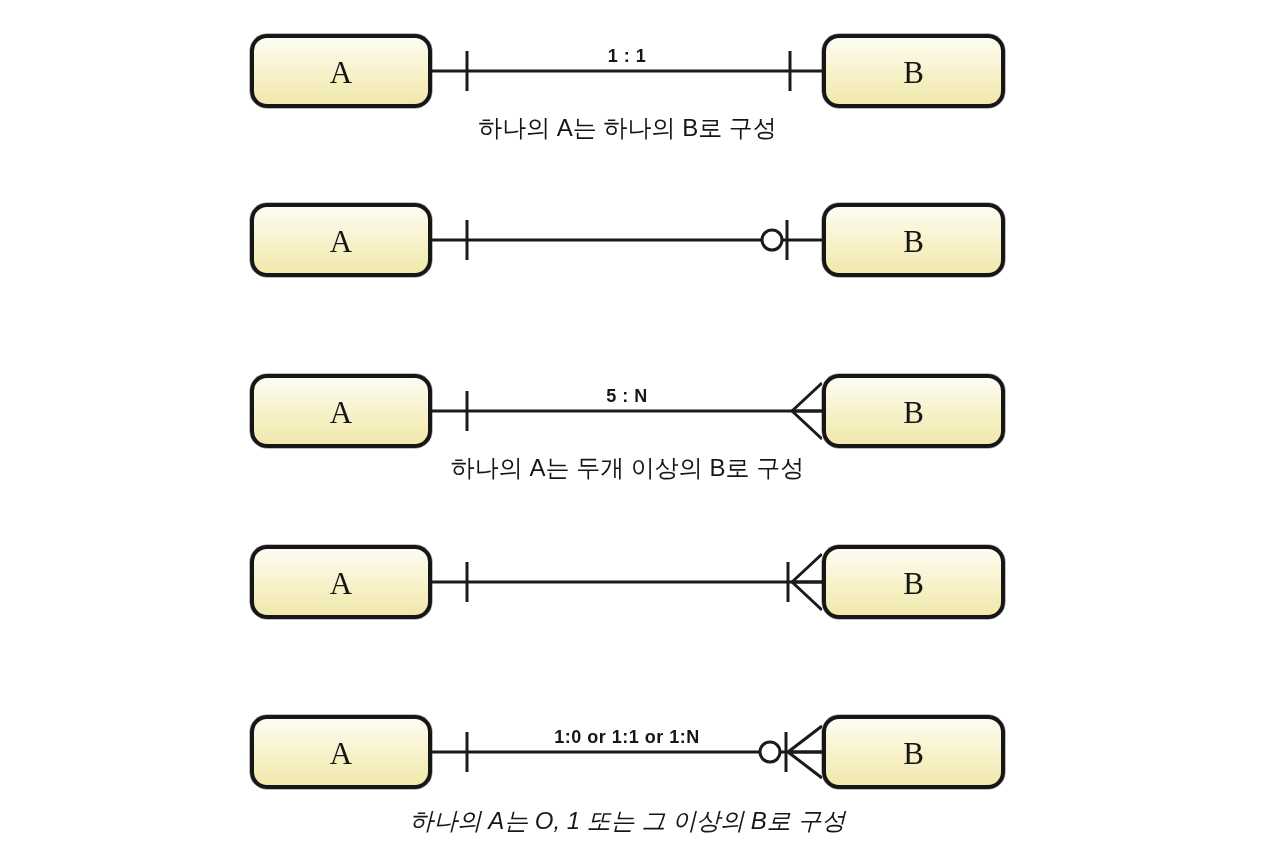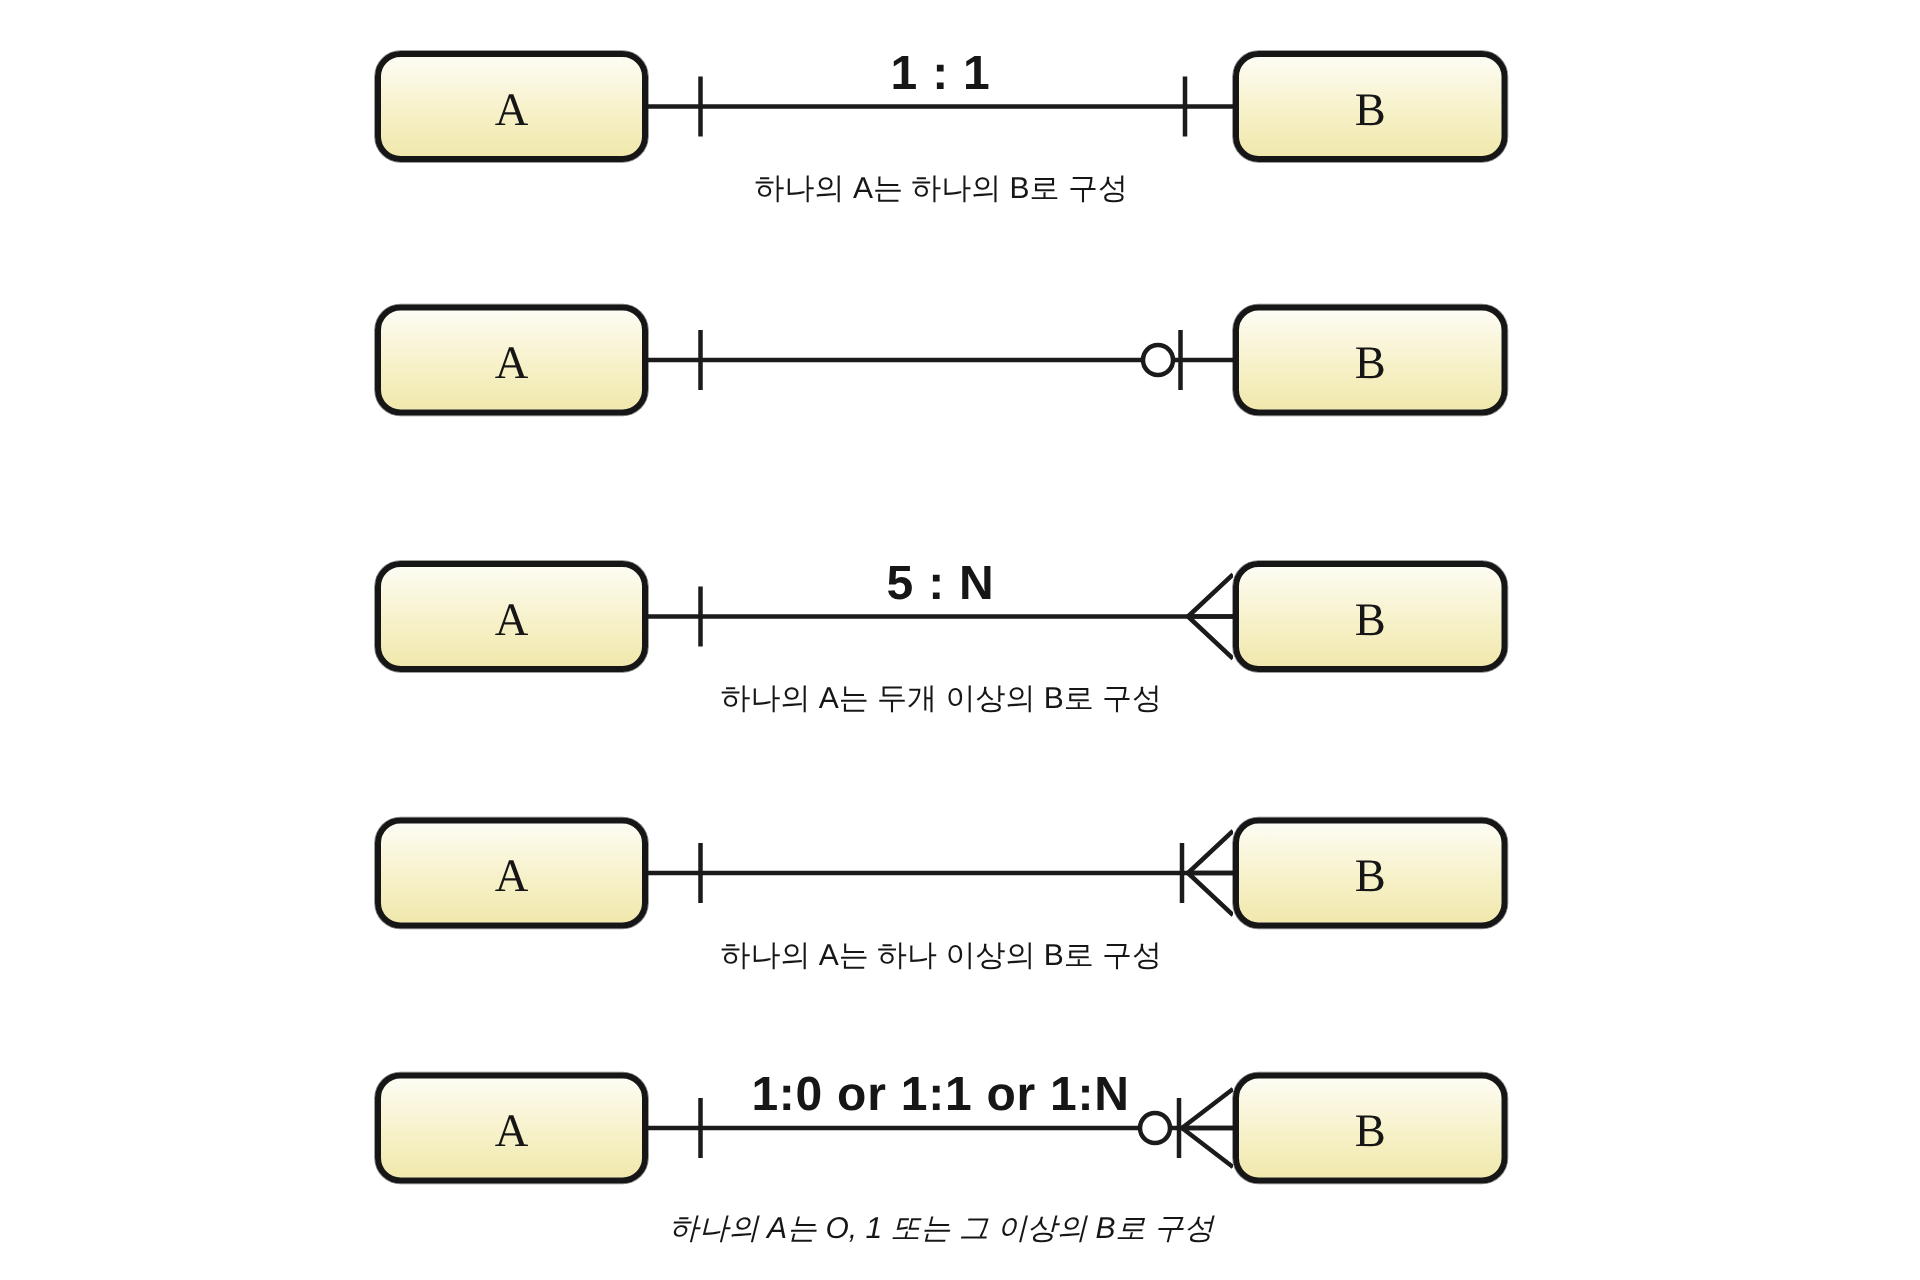--- a/index.html
+++ b/index.html
@@ -36,26 +36,26 @@
     transform:translateY(1px);
   }
   .connector{position:absolute;left:432px;top:-3px;width:390px;height:80px;display:block;}
   .connector line,.connector path{
     stroke:var(--line-color);stroke-width:3;fill:none;stroke-linecap:butt;
   }
   .connector circle{stroke:var(--line-color);stroke-width:3;fill:#ffffff;}
   .cardinality{
     position:absolute;left:432px;top:2px;width:390px;height:31px;
     display:flex;align-items:flex-end;justify-content:center;
-    font-size:32px;font-weight:700;letter-spacing:.5px;color:var(--text-color);
+    font-size:18px;font-weight:700;letter-spacing:.5px;color:var(--text-color);
     white-space:nowrap;
   }
   .caption{
     position:absolute;left:250px;top:78px;width:755px;
-    text-align:center;font-size:20px;color:var(--text-color);
+    text-align:center;font-size:24px;color:var(--text-color);
     white-space:nowrap;
   }
   .row-5 .caption{top:90px;font-style:italic;}
 </style>
 </head>
 <body>
 
 <div class="canvas">
 
   <div class="row" style="top:34px">
@@ -108,21 +108,20 @@
   <div class="row" style="top:545px">
     <div class="entity entity-a">
       <span class="entity-letter">A</span>
     </div>
     <svg class="connector" viewBox="0 0 390 80">
       <line x1="0" y1="40" x2="390" y2="40"></line>
       <line x1="35" y1="20" x2="35" y2="60"></line>
       <line x1="356" y1="20" x2="356" y2="60"></line>
       <path d="M360 40 L390 12 M360 40 L390 40 M360 40 L390 68"></path>
     </svg>
-    <div class="caption">하나의 A는 하나 이상의 B로 구성</div>
     <div class="entity entity-b">
       <span class="entity-letter">B</span>
     </div>
   </div>
 
   <div class="row row-5" style="top:715px">
     <div class="entity entity-a">
       <span class="entity-letter">A</span>
     </div>
     <svg class="connector" viewBox="0 0 390 80">

